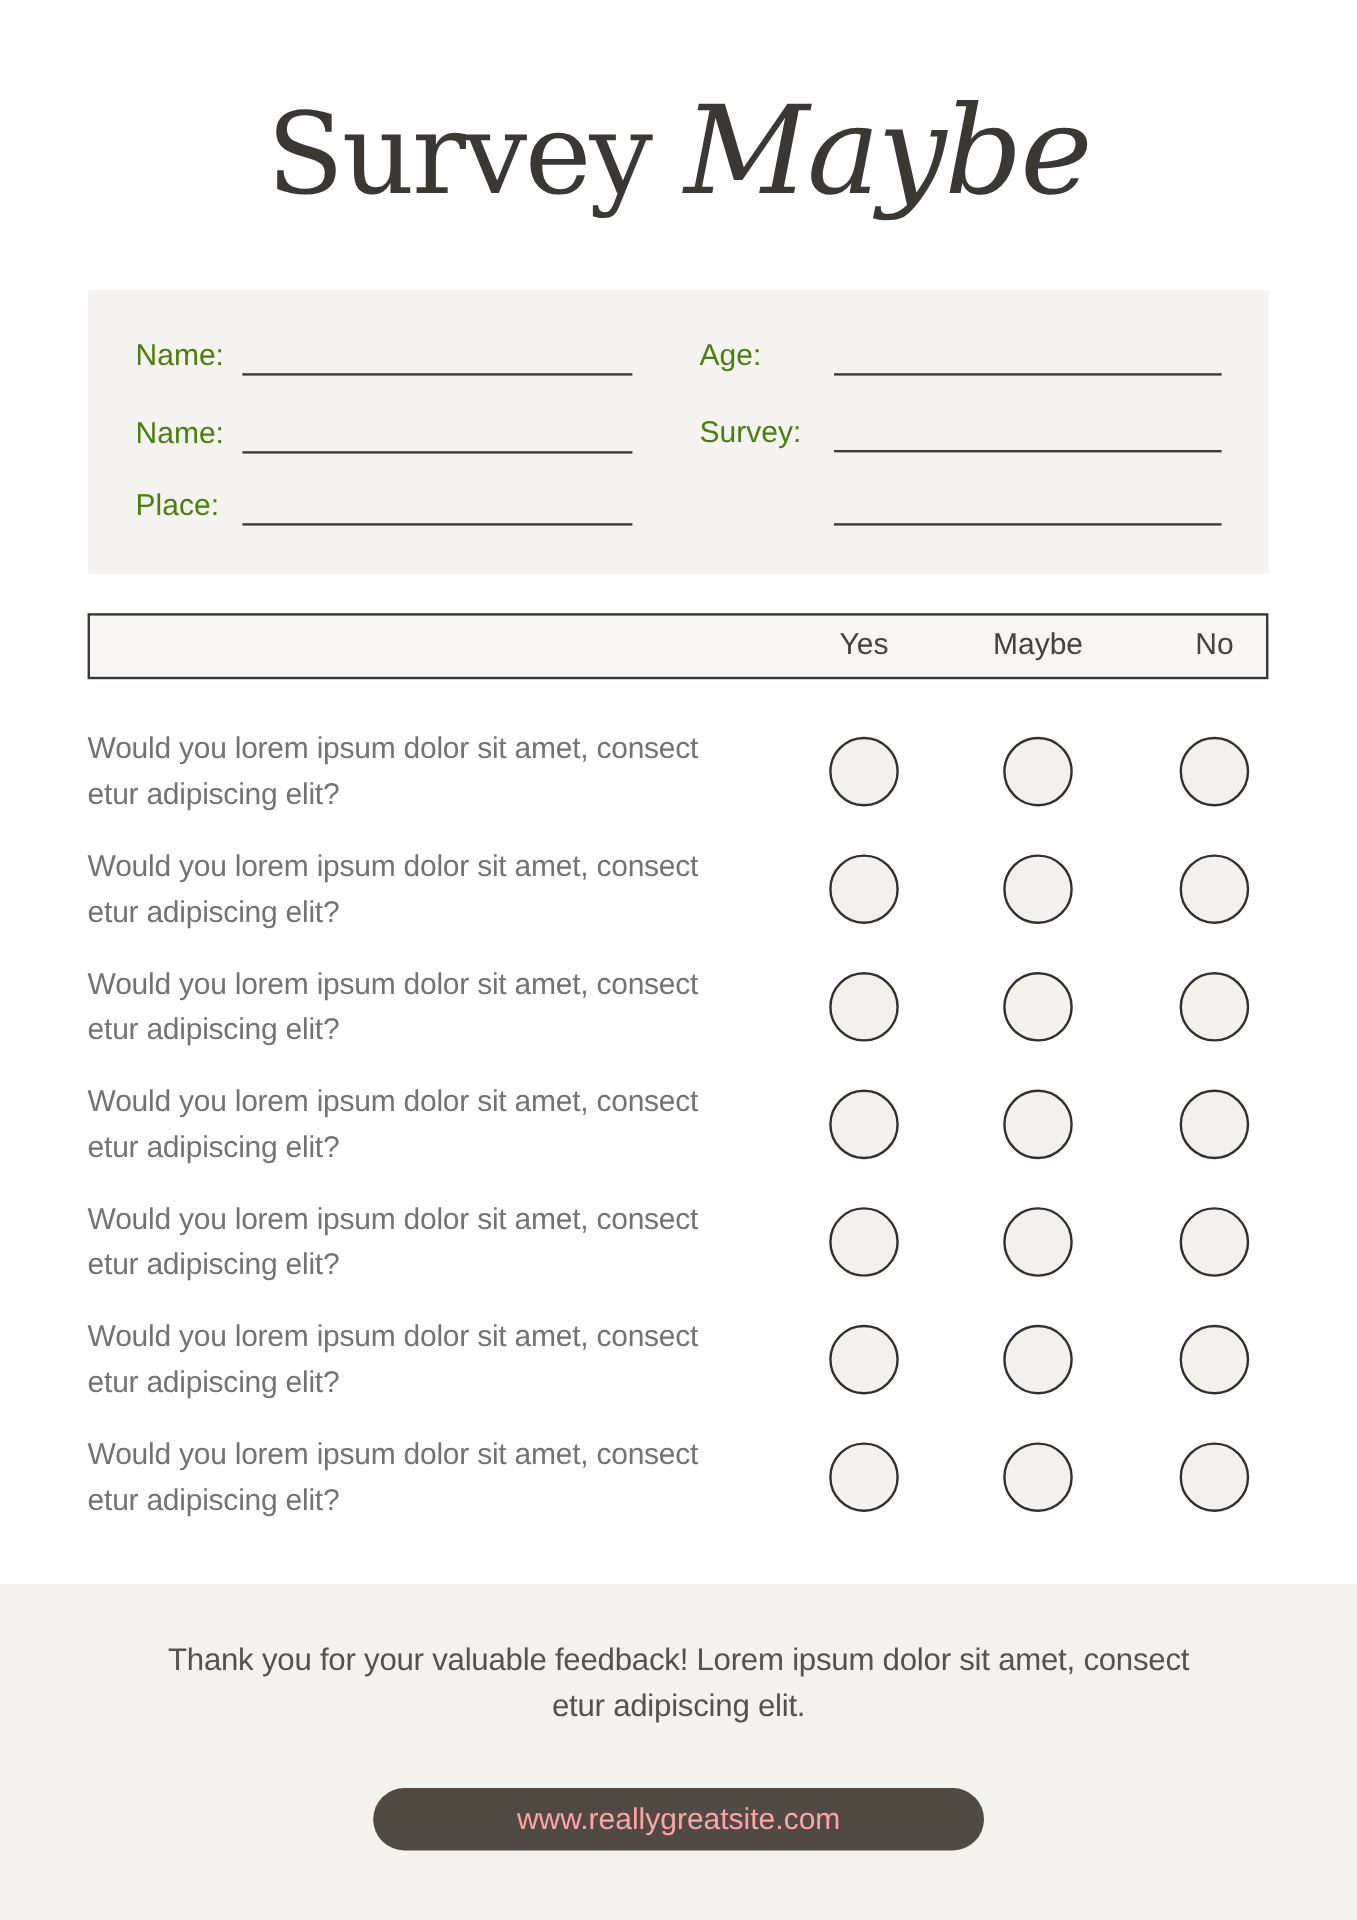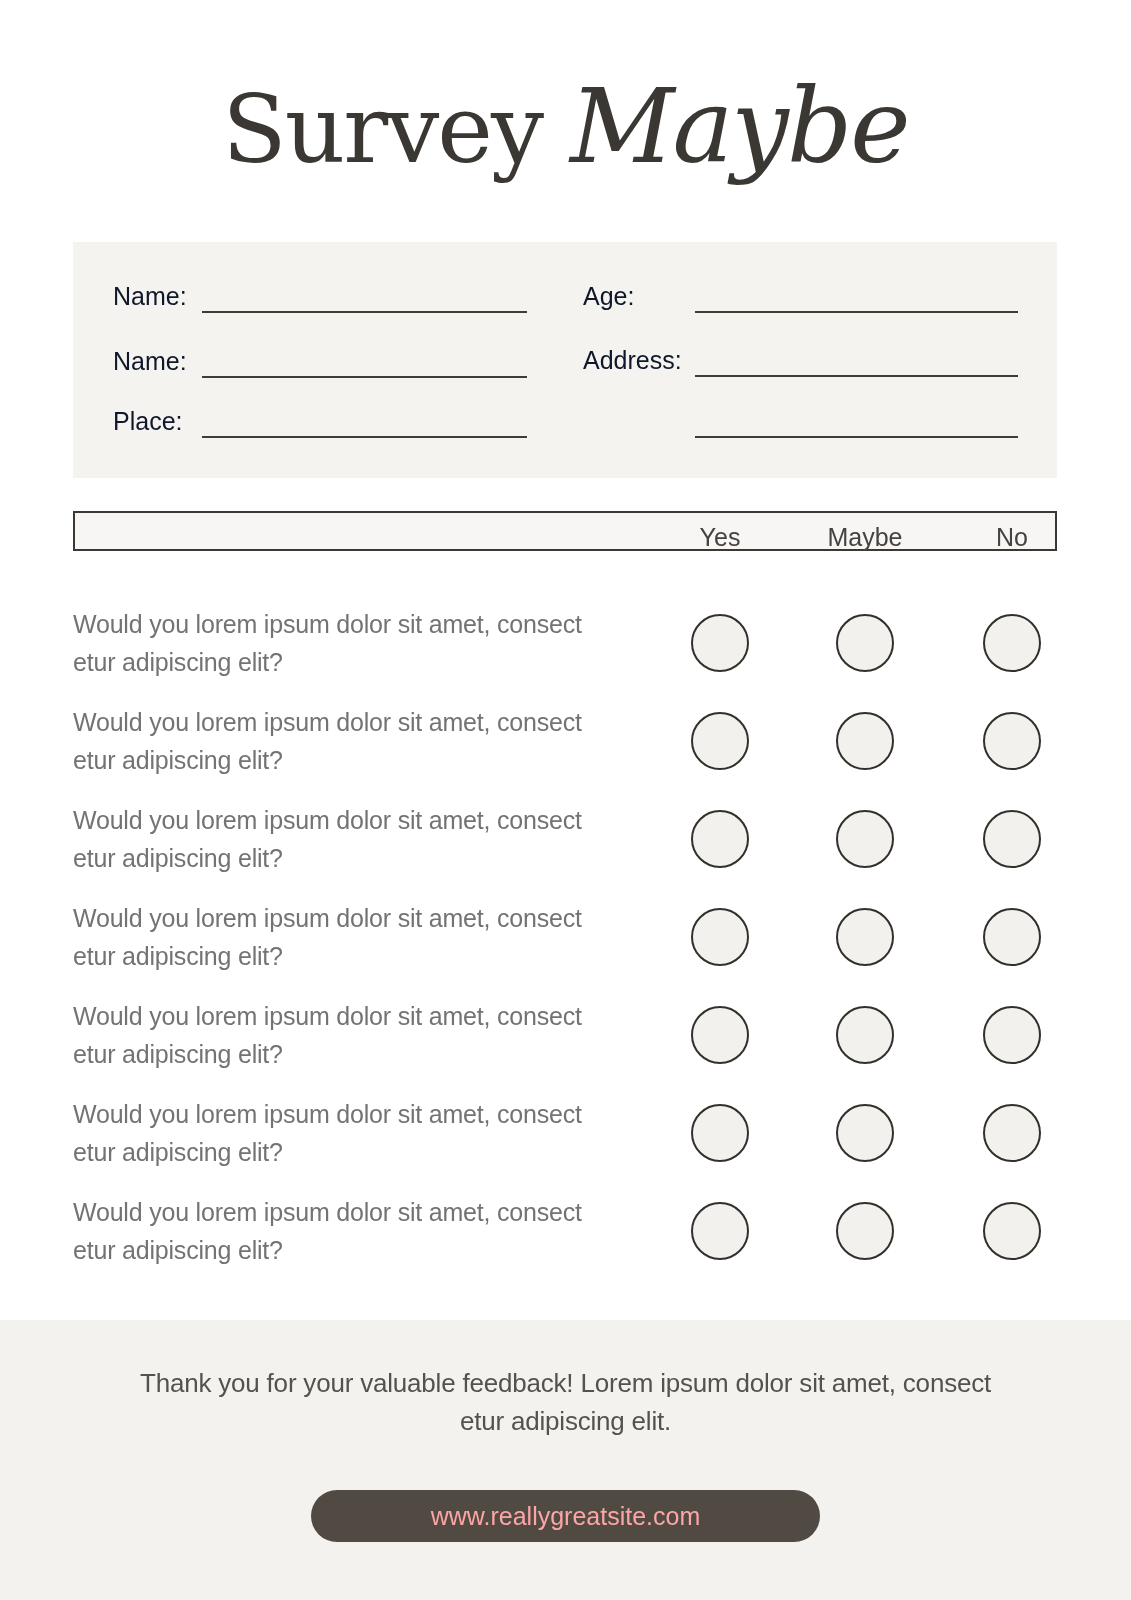--- a/index.html
+++ b/index.html
@@ -31,29 +31,29 @@
     background:#f5f3f0;
   }
   .info-row { position:absolute; display:flex; align-items:flex-end; height:34px; }
   .info-row.l0 { left:40px;  top:37px;  width:414px; }
   .info-row.l1 { left:40px;  top:102px; width:414px; }
   .info-row.l2 { left:40px;  top:162px; width:414px; }
   .info-row.r0 { left:510px; top:37px;  width:435px; }
   .info-row.r1 { left:510px; top:101px; width:435px; }
   .info-row.r2 { left:510px; top:162px; width:435px; }
   .info-label {
-    flex:0 0 auto; font-size:25px; line-height:34px; color:#0f172a;
+    flex:0 0 auto; font-size:25px; line-height:34px; color:#4d7c0f;
   }
   .info-row.left-col  .info-label { width:89px; }
   .info-row.right-col .info-label { width:112px; }
   .write-line { flex:1 1 auto; height:34px; border-bottom:2px solid #3f3b37; }
 
   
   .options-header {
-    position:absolute; left:73px; top:496px; width:984px; height:40px;
+    position:absolute; left:73px; top:496px; width:984px; height:55px;
     background:#f7f6f4; border:2px solid #3b3834;
   }
   .col-label {
     position:absolute; top:0; transform:translateX(-50%);
     font-size:25px; line-height:48px; color:#45423f; white-space:nowrap;
   }
   .col-label.c0 { left:645px; }
   .col-label.c1 { left:790px; }
   .col-label.c2 { left:937px; }
 
@@ -113,21 +113,21 @@
     </div>
     <div class="info-row right-col r0">
       <span class="info-label">Age:</span>
       <div class="write-line"></div>
     </div>
     <div class="info-row left-col l2">
       <span class="info-label">Place:</span>
       <div class="write-line"></div>
     </div>
     <div class="info-row right-col r1">
-      <span class="info-label">Address:</span>
+      <span class="info-label">Survey:</span>
       <div class="write-line"></div>
     </div>
     <div class="info-row right-col r2">
       <span class="info-label"></span>
       <div class="write-line"></div>
     </div>
   </div>
 
   <div class="options-header">
     <span class="col-label c0">Yes</span>

